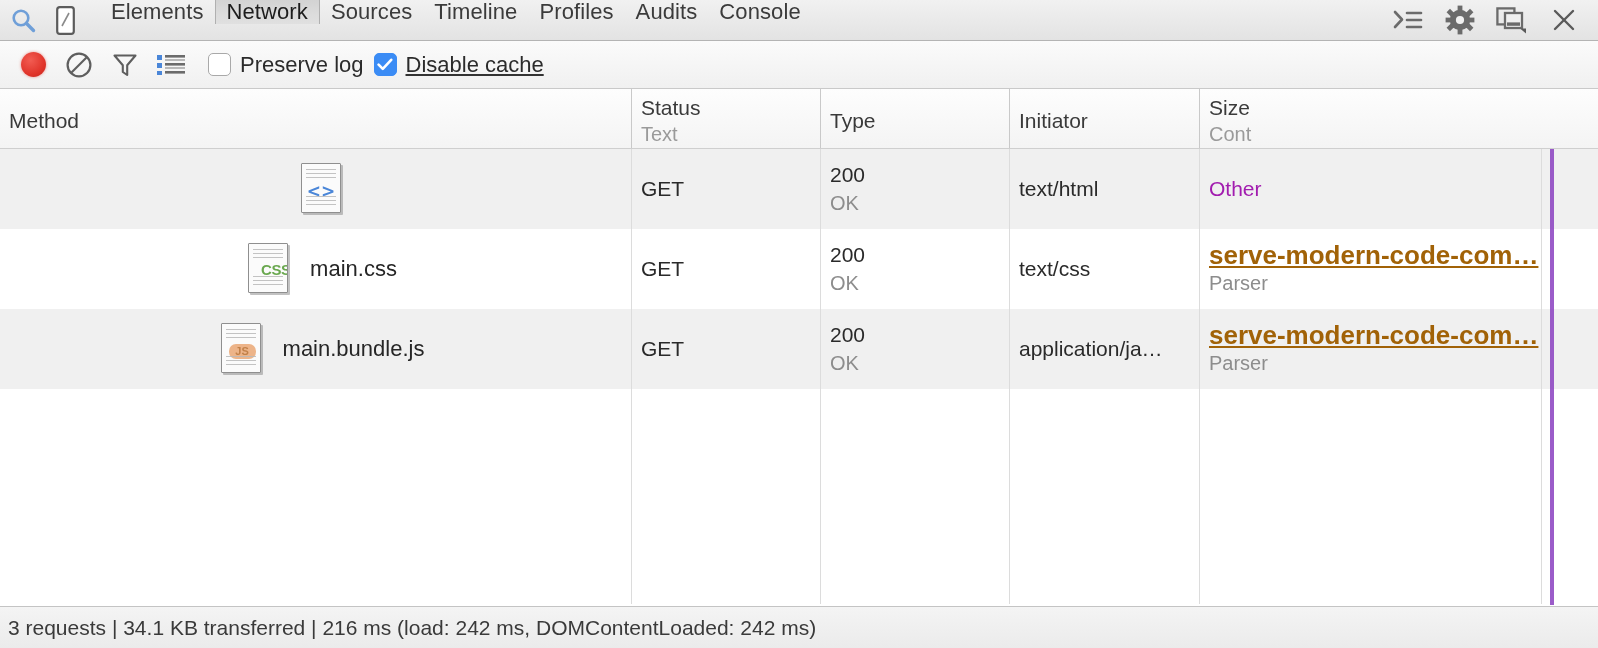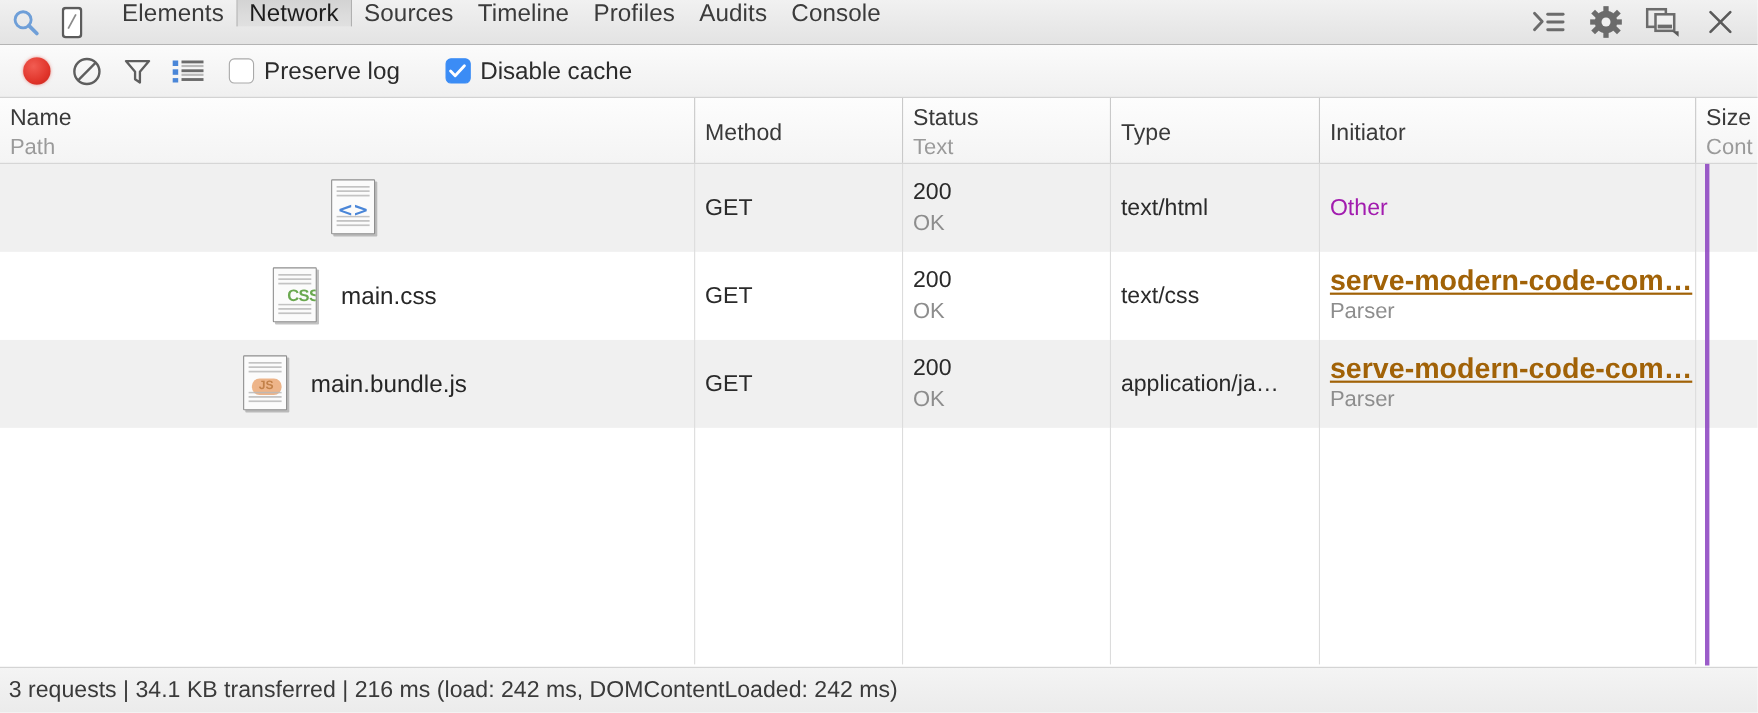--- a/index.html
+++ b/index.html
@@ -101,21 +101,21 @@
     background: radial-gradient(circle at 38% 33%, #f25c52 0%, #e0342a 62%, #c5241c 100%);
     box-shadow: 0 0 3px rgba(220,60,50,0.55);
   }
   .chk-wrap {
     display: flex;
     align-items: center;
     cursor: pointer;
     margin-left: 14px;
     user-select: none;
   }
-  .chk-wrap.second { margin-left: 41px; }
+  .chk-wrap.second { margin-left: 10px; text-decoration: underline; }
   .chkbox {
     width: 23px;
     height: 23px;
     border-radius: 5px;
     border: 1.6px solid #a9a9a9;
     background: #ffffff;
     box-sizing: border-box;
     display: flex;
     align-items: center;
     justify-content: center;
@@ -487,24 +487,20 @@
         </svg>
       </span>
       <span class="chklabel">Disable cache</span>
     </label>
   </div>
 
   <div class="table-area">
 
     <div class="grid-row thead">
       <div>
-        <span class="th-main">Name</span>
-        <span class="th-sub">Path</span>
-      </div>
-      <div>
         <span class="th-main">Method</span>
       </div>
       <div>
         <span class="th-main">Status</span>
         <span class="th-sub">Text</span>
       </div>
       <div>
         <span class="th-main">Type</span>
       </div>
       <div>

